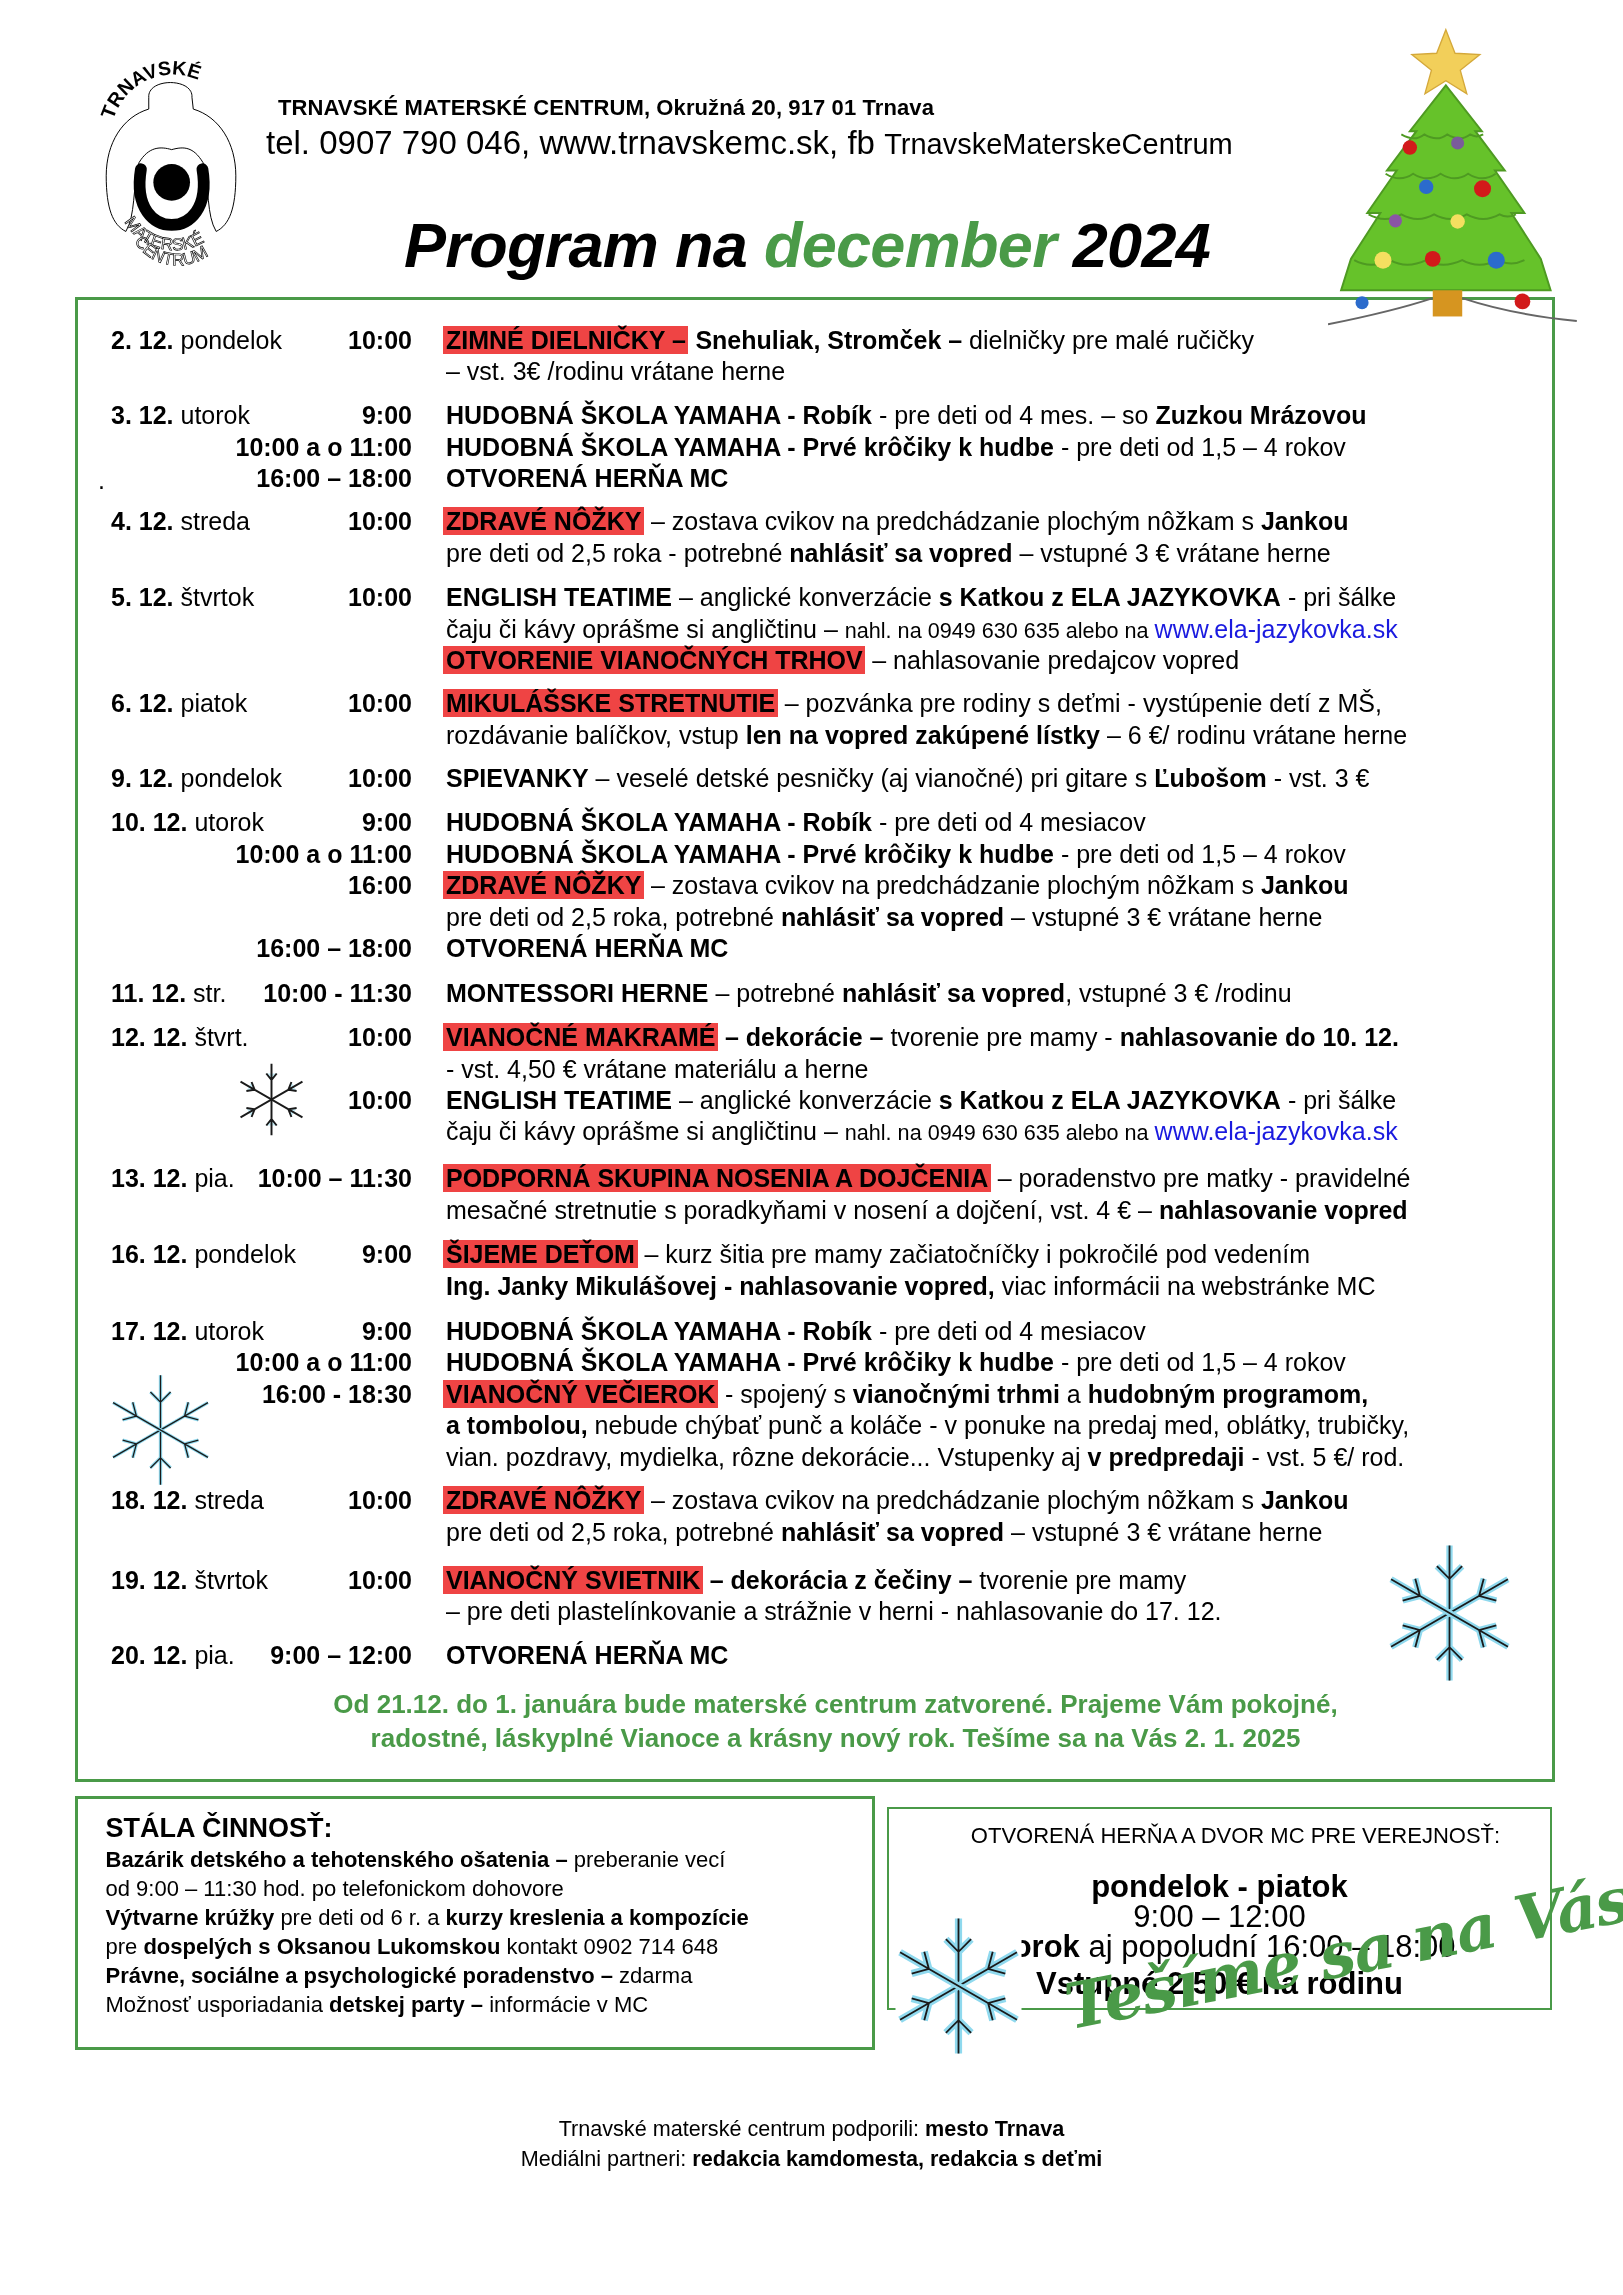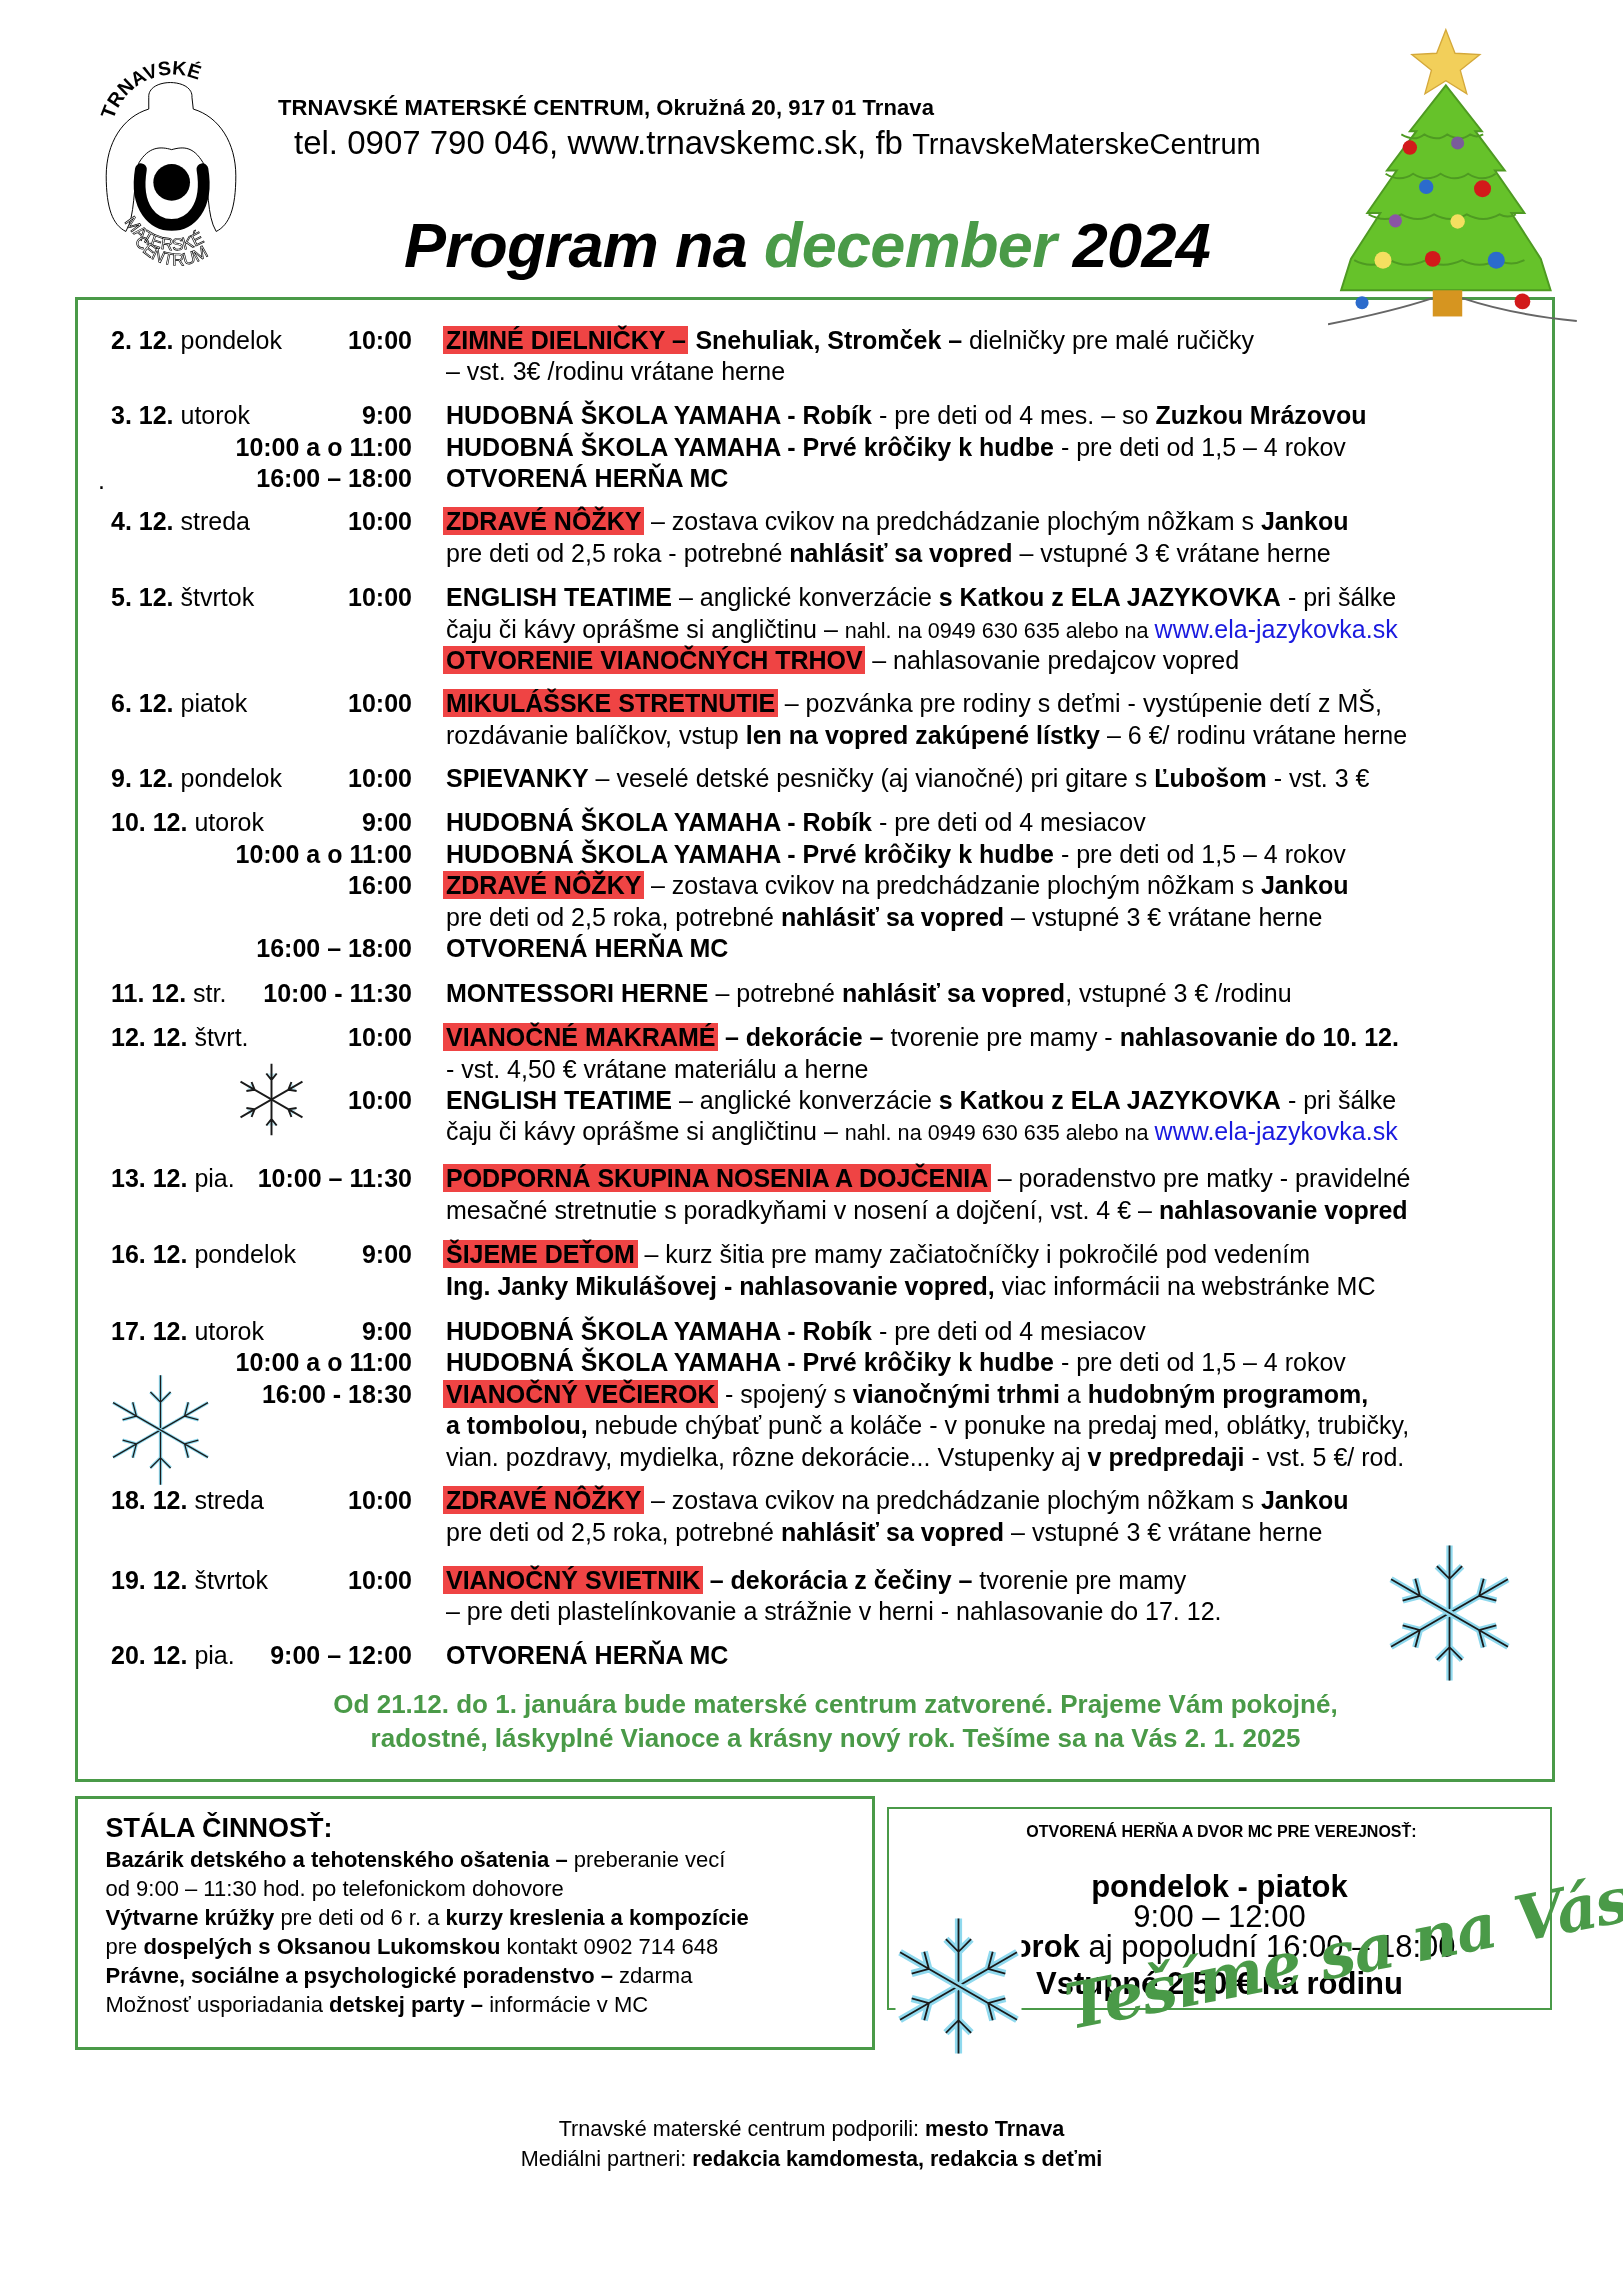--- a/index.html
+++ b/index.html
@@ -7,21 +7,21 @@
          font-family:"Liberation Sans", sans-serif; color:#000; }
   .abs { position:absolute; }
   b, .b { font-weight:bold; }
   .green { color:#4a9a48; }
   .link { color:#1a1adf; }
   .hl { background:#ef4444; font-weight:bold; padding:0 2.6px 0 2.6px; margin-left:-2.6px; }
 
   
   #logo { left:95px; top:58px; width:154px; height:216px; }
   .hdr1 { left:278px; top:84px; font-size:22px; font-weight:bold; letter-spacing:0.1px; white-space:nowrap;margin-top:11px; }
-  .hdr2 { left:294px; top:124px; font-size:33px; white-space:nowrap; }
+  .hdr2 { left:266px; top:124px; font-size:33px; white-space:nowrap; }
   .hdr2 .fb { font-size:29px; }
   .title { left:404px; top:209px; font-size:63px; font-weight:bold; font-style:italic; white-space:nowrap; letter-spacing:-0.7px; }
   #tree { left:1328px; top:23px; width:275px; height:308px; }
 
   
   .mainbox { left:75px; top:297px; width:1480px; height:1485px;
              border:3.3px solid #4a9a48; box-sizing:border-box; }
 
   .row { position:absolute; left:0; width:1623px; font-size:25px; line-height:31px; white-space:nowrap; }
   .row .date { position:absolute; left:111px; }
@@ -29,21 +29,21 @@
   .row .desc { position:absolute; left:446px; }
   .dot { position:absolute; left:98px; font-size:25px; }
 
   .closing { left:0; width:1623px; text-align:center; font-size:26px; line-height:34px; font-weight:bold; color:#4a9a48;padding-left:24px; }
 
   
   .boxL { left:75px; top:1796px; width:800px; height:254px; border:3.3px solid #4a9a48; box-sizing:border-box; }
   .boxL .inner { position:absolute; left:27.5px; top:13px; font-size:22px; line-height:29px; white-space:nowrap; }
   .boxL .heading { font-size:27px; font-weight:bold; line-height:33px; }
   .boxR { left:887px; top:1807px; width:665px; height:203px; border:2.6px solid #4a9a48; box-sizing:border-box; }
-  .boxR .h { position:absolute; left:2px; width:100%; text-align:center; top:14.4px; font-size:16px; font-weight:bold; white-space:nowrap; }
+  .boxR .h { position:absolute; left:16px; width:100%; text-align:center; top:14.4px; font-size:22px; font-weight:normal; white-space:nowrap; }
   .boxR .c { position:absolute; left:0; width:100%; text-align:center; font-size:31px; white-space:nowrap; }
   .welcome { left:1073px; top:1970px; font-family:"DejaVu Serif", serif; font-style:italic; font-weight:bold;
              font-size:63px; color:#4a9a48; transform:rotate(-11deg); transform-origin:left bottom; white-space:nowrap; letter-spacing:-1.3px; }
 
   .footer { left:0; width:1623px; text-align:center; font-size:21.6px; line-height:30px; white-space:nowrap; }
 
   .snow { position:absolute; }
 </style>
 </head>
 <body>

